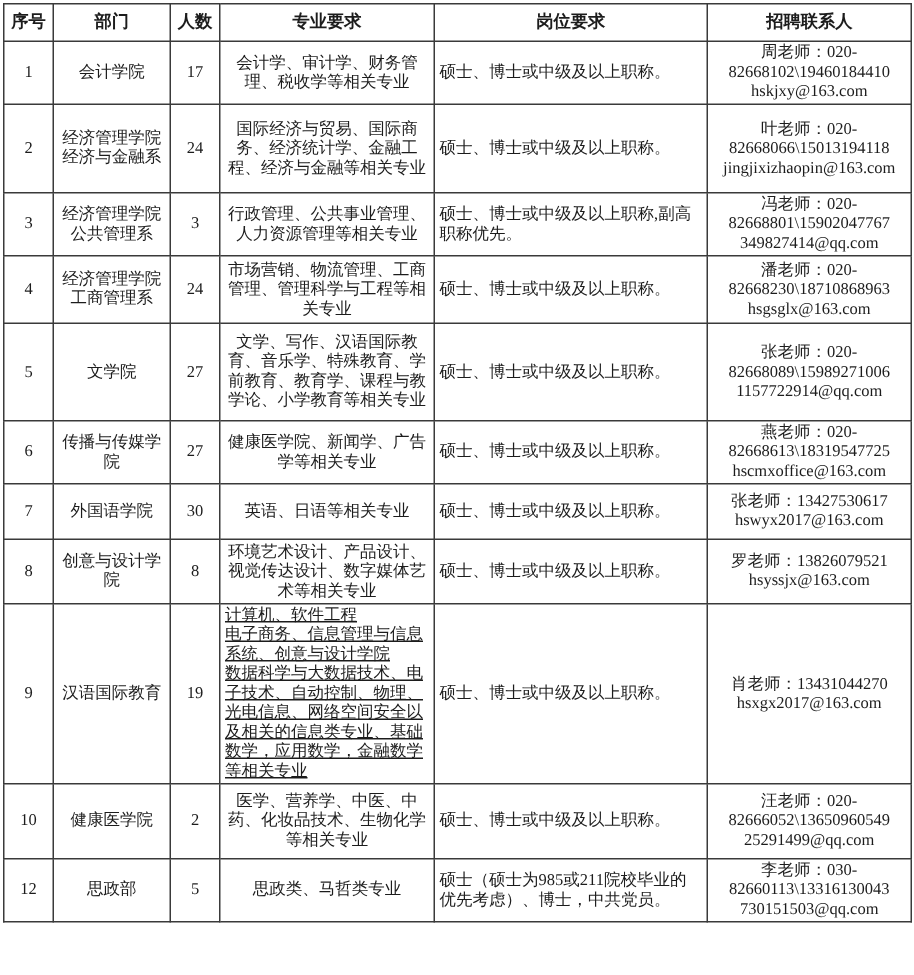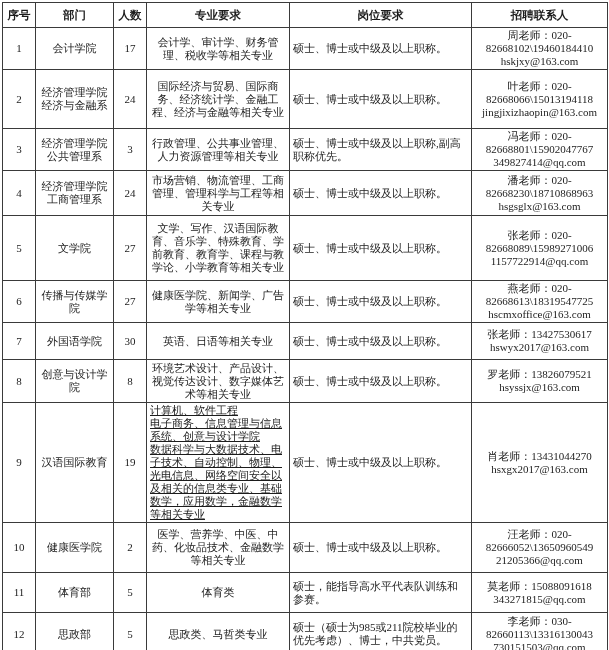--- a/index.html
+++ b/index.html
@@ -172,37 +172,26 @@
         <td class="c-req">硕士、博士或中级及以上职称。</td>
         <td class="c-contact">
           <div>肖老师：13431044270</div>
           <div>hsxgx2017@163.com</div>
         </td>
       </tr>
       <tr>
         <td class="c-no">10</td>
         <td class="c-dept">健康医学院</td>
         <td class="c-count">2</td>
-        <td class="c-majors">医学、营养学、中医、中药、化妆品技术、金融数学等相关专业</td>
+        <td class="c-majors">医学、营养学、中医、中药、化妆品技术、生物化学等相关专业</td>
         <td class="c-req">硕士、博士或中级及以上职称。</td>
         <td class="c-contact">
           <div>汪老师：020-</div>
           <div>82666052\13650960549</div>
-          <div>21205366@qq.com</div>
-        </td>
-      </tr>
-      <tr>
-        <td class="c-no">11</td>
-        <td class="c-dept">体育部</td>
-        <td class="c-count">5</td>
-        <td class="c-majors">体育类</td>
-        <td class="c-req">硕士，能指导高水平代表队训练和参赛。</td>
-        <td class="c-contact">
-          <div>莫老师：15088091618</div>
-          <div>343271815@qq.com</div>
+          <div>25291499@qq.com</div>
         </td>
       </tr>
       <tr>
         <td class="c-no">12</td>
         <td class="c-dept">思政部</td>
         <td class="c-count">5</td>
         <td class="c-majors">思政类、马哲类专业</td>
         <td class="c-req">硕士（硕士为985或211院校毕业的优先考虑）、博士，中共党员。</td>
         <td class="c-contact">
           <div>李老师：030-</div>

